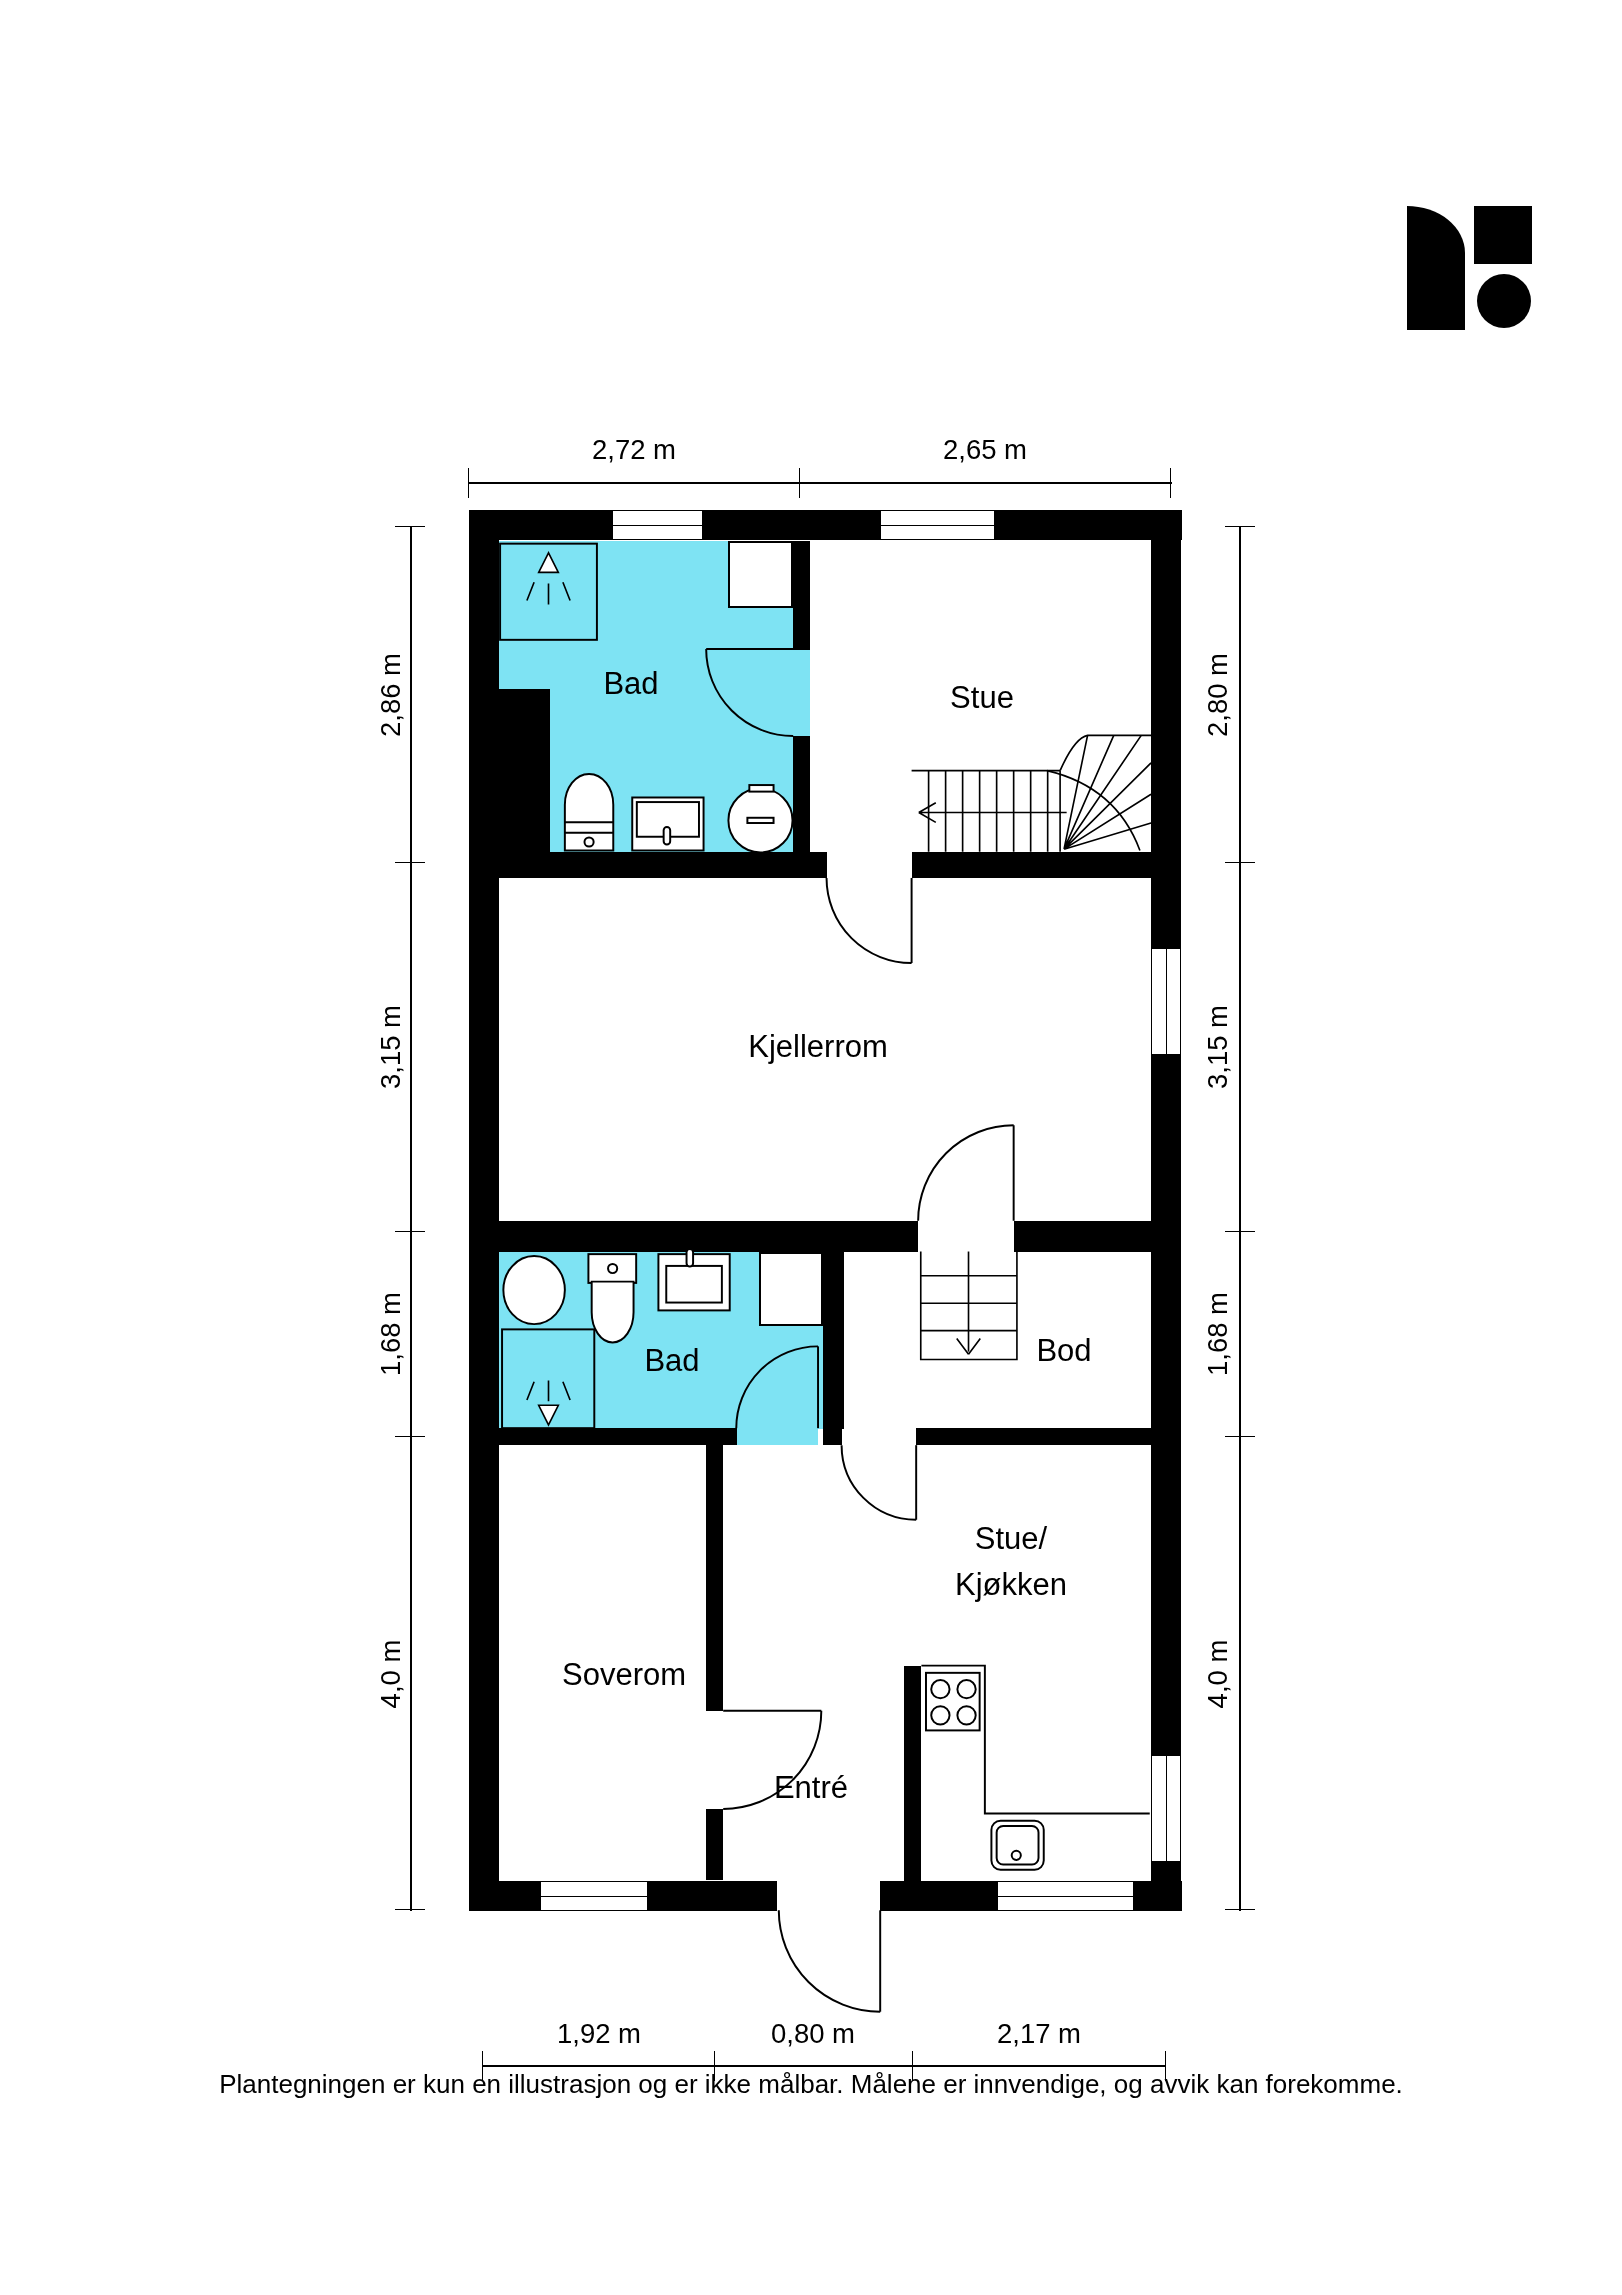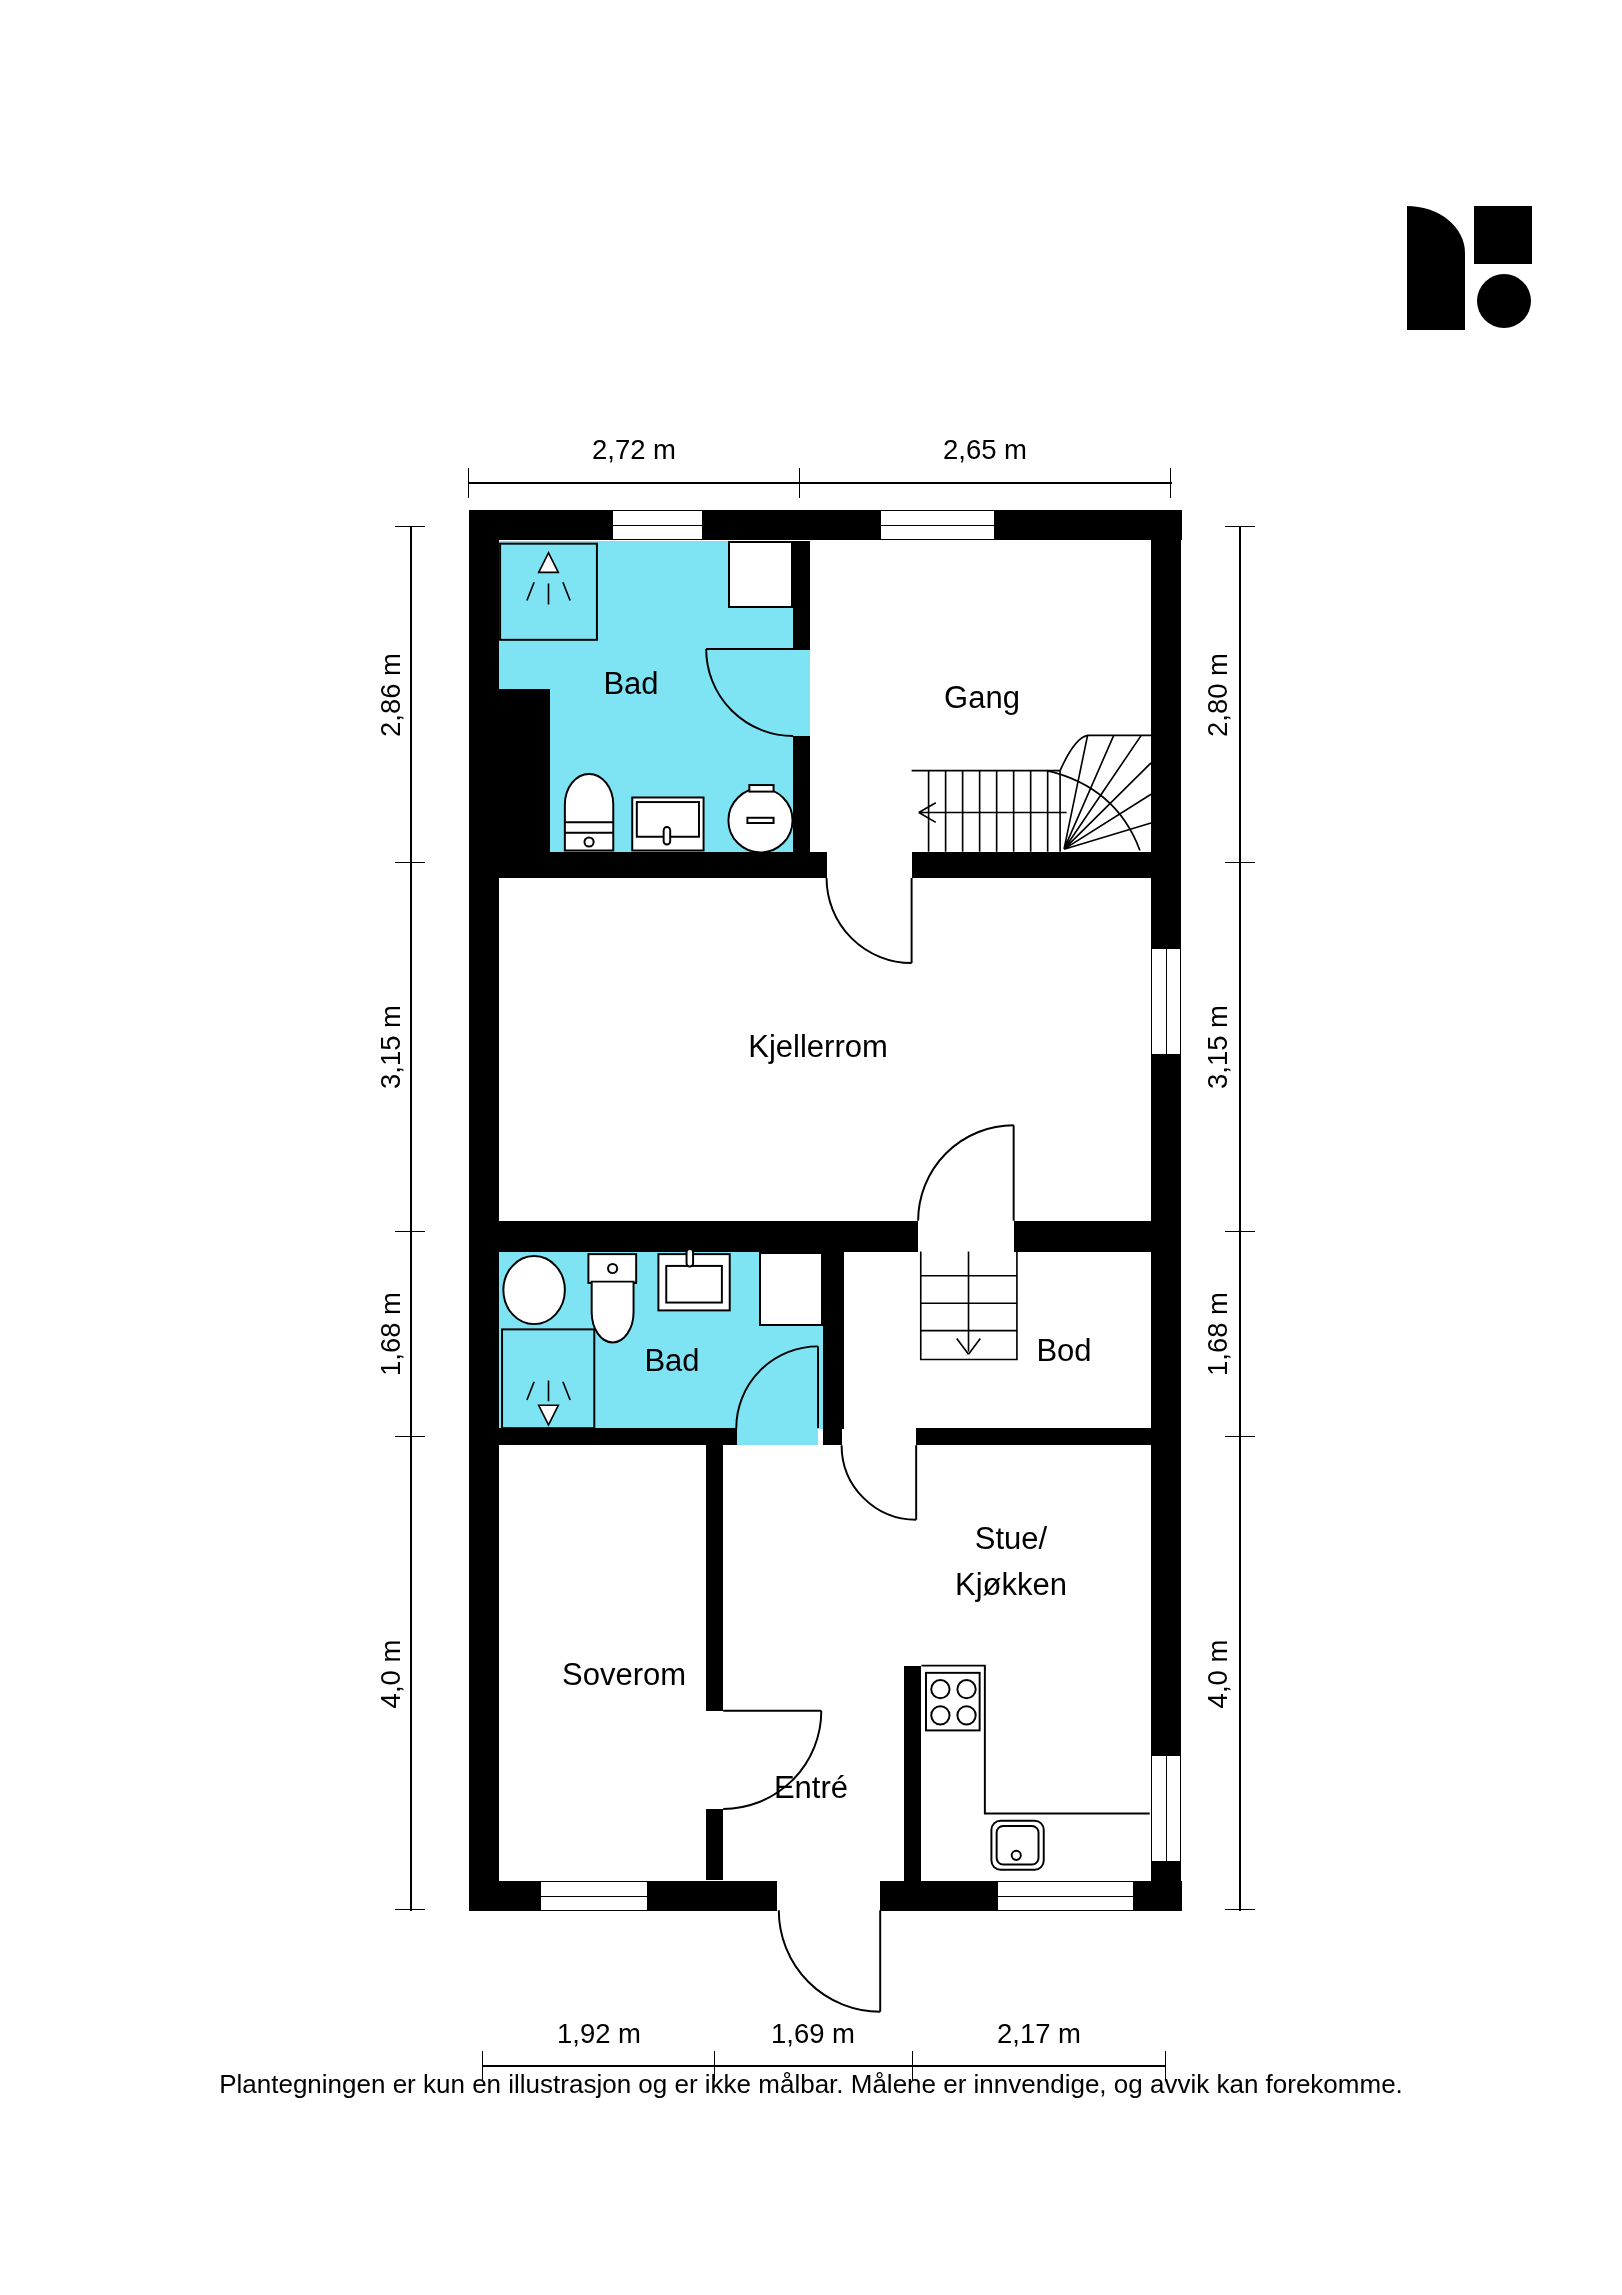--- a/index.html
+++ b/index.html
@@ -193,21 +193,21 @@
       </g>
       <g fill="#fff">
         <rect x="1515" y="2783" width="80" height="75" rx="14"></rect>
         <rect x="1523" y="2791" width="64" height="59" rx="10"></rect>
         <circle cx="1553" cy="2836" r="7"></circle>
       </g>
     </g>
   </svg>
 
   <span class="room-label" style="left:631px;top:684px;">Bad</span>
-  <span class="room-label" style="left:982px;top:698px;">Gang</span>
+  <span class="room-label" style="left:982px;top:698px;">Stue</span>
   <span class="room-label" style="left:818px;top:1047px;">Kjellerrom</span>
   <span class="room-label" style="left:672px;top:1361px;">Bad</span>
   <span class="room-label" style="left:1064px;top:1351px;">Bod</span>
   <span class="room-label" style="left:624px;top:1675px;">Soverom</span>
   <span class="room-label" style="left:1011px;top:1539px;">Stue/</span>
   <span class="room-label" style="left:1011px;top:1585px;">Kjøkken</span>
   <span class="room-label" style="left:811px;top:1788px;">Entré</span>
 
   <div class="dim-line-h" style="left:469px;top:482px;width:703px;"></div>
   <div class="tick-v" style="left:468px;top:468px;"></div>
@@ -215,21 +215,21 @@
   <div class="tick-v" style="left:1170px;top:468px;"></div>
   <span class="dim-label" style="left:634px;top:450px;">2,72 m</span>
   <span class="dim-label" style="left:985px;top:450px;">2,65 m</span>
 
   <div class="dim-line-h" style="left:483px;top:2065px;width:683px;"></div>
   <div class="tick-v" style="left:482px;top:2051px;"></div>
   <div class="tick-v" style="left:714px;top:2051px;"></div>
   <div class="tick-v" style="left:912px;top:2051px;"></div>
   <div class="tick-v" style="left:1165px;top:2051px;"></div>
   <span class="dim-label" style="left:599px;top:2034px;">1,92 m</span>
-  <span class="dim-label" style="left:813px;top:2034px;">1,69 m</span>
+  <span class="dim-label" style="left:813px;top:2034px;">0,80 m</span>
   <span class="dim-label" style="left:1039px;top:2034px;">2,17 m</span>
 
   <div class="dim-line-v" style="left:410px;top:527px;height:1384px;"></div>
   <div class="tick-h" style="left:395px;top:526px;"></div>
   <div class="tick-h" style="left:395px;top:862px;"></div>
   <div class="tick-h" style="left:395px;top:1231px;"></div>
   <div class="tick-h" style="left:395px;top:1436px;"></div>
   <div class="tick-h" style="left:395px;top:1909px;"></div>
   <span class="dim-label vert" style="left:391px;top:695px;">2,86 m</span>
   <span class="dim-label vert" style="left:391px;top:1047px;">3,15 m</span>

